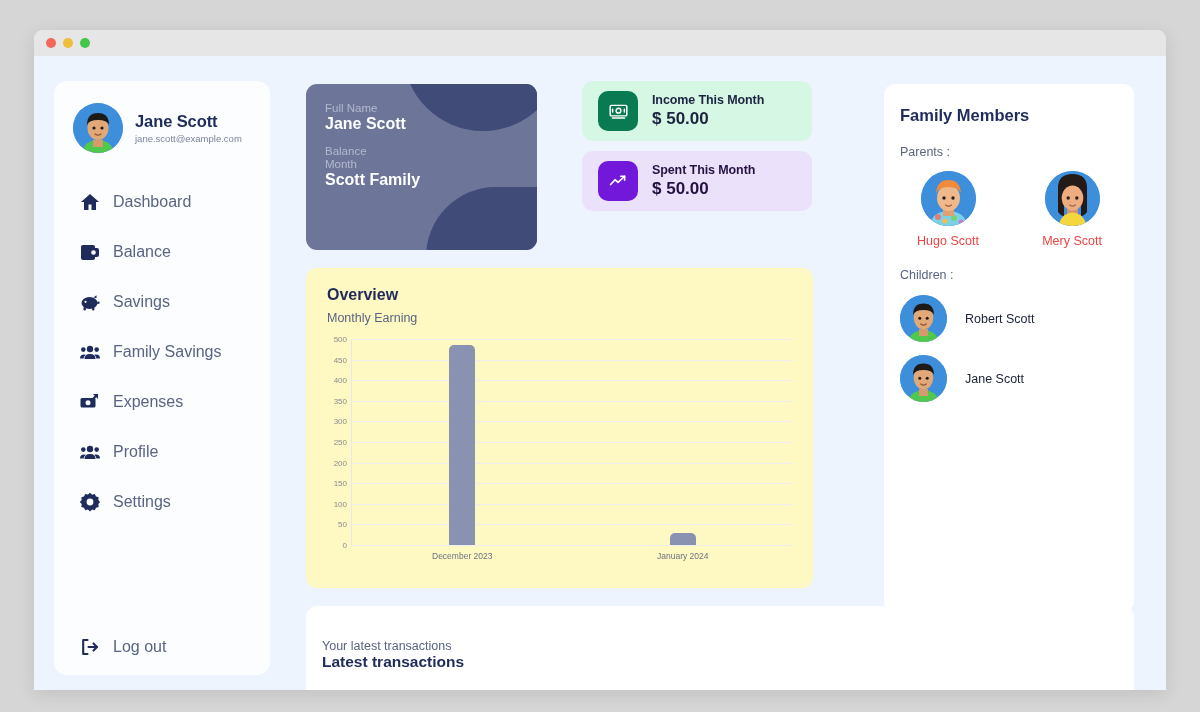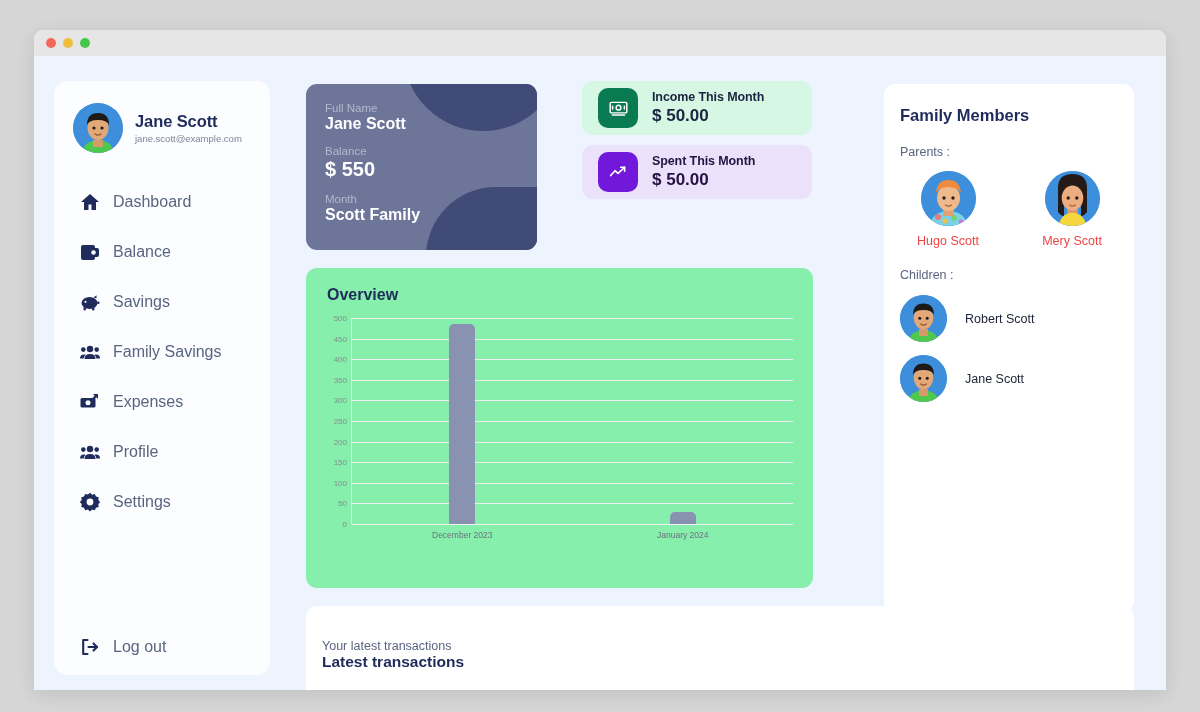--- a/index.html
+++ b/index.html
@@ -149,21 +149,21 @@
     font-weight: 700;
     margin-bottom: 12px;
   }
   #bc-name  { font-size: 16px; }
   #bc-bal   { font-size: 20px; }
   #bc-fam   { font-size: 16px; margin-bottom: 0; }
 
   
   .stat-card {
     width: 230px;
-    height: 54px;
+    height: 60px;
     border-radius: 11px;
     display: flex;
     align-items: center;
     padding-left: 16px;
     gap: 14px;
   }
   #income-card { background: #d6f7e4; margin-bottom: 10px; }
   #spent-card  { background: #ece1fb; }
   .stat-tile {
     width: 40px; height: 40px;
@@ -189,21 +189,21 @@
   }
   #spent-card .stat-amount, #spent-card .stat-title { color: #251242; }
 
   
   #overview-card {
     position: absolute;
     left: 272px;
     top: 212px;
     width: 507px;
     height: 320px;
-    background: #86efac;
+    background: #fef9c3;
     border-radius: 11px;
     padding: 18px 20px 0 14px;
   }
   #overview-title {
     font-size: 16px;
     font-weight: 700;
     color: #1f2b5b;
     margin-left: 7px;
   }
   #overview-sub {
@@ -451,21 +451,20 @@
         <span class="nav-label">Log out</span>
       </div>
     </div>
 
     <div id="balance-card">
       <div class="blob" id="blob-top"></div>
       <div class="blob" id="blob-bottom"></div>
       <div class="bc-label">Full Name</div>
       <div class="bc-value" id="bc-name">Jane Scott</div>
       <div class="bc-label">Balance</div>
-      <div class="bc-value" id="bc-bal">$ 550</div>
       <div class="bc-label">Month</div>
       <div class="bc-value" id="bc-fam">Scott Family</div>
     </div>
 
     <div id="col-cards">
       <div class="stat-card" id="income-card">
         <div class="stat-tile" id="income-tile">
           <svg viewBox="0 0 24 24" width="21" height="21" fill="none" stroke="#ffffff" stroke-width="1.7">
             <rect x="2.5" y="5" width="19" height="12" rx="1.4"></rect>
             <circle cx="12" cy="11" r="2.7"></circle>
@@ -488,20 +487,21 @@
         </div>
         <div>
           <div class="stat-title">Spent This Month</div>
           <div class="stat-amount">$ 50.00</div>
         </div>
       </div>
     </div>
 
     <div id="overview-card">
       <div id="overview-title">Overview</div>
+      <div id="overview-sub">Monthly Earning</div>
       <div id="chart">
         <div id="plot">
             <div class="gridline" style="top: 206px;">
               <span class="ytick" style="top: 0px;">0</span>
             </div>
             <div class="gridline" style="top: 185.4px;">
               <span class="ytick" style="top: 0px;">50</span>
             </div>
             <div class="gridline" style="top: 164.8px;">
               <span class="ytick" style="top: 0px;">100</span>

